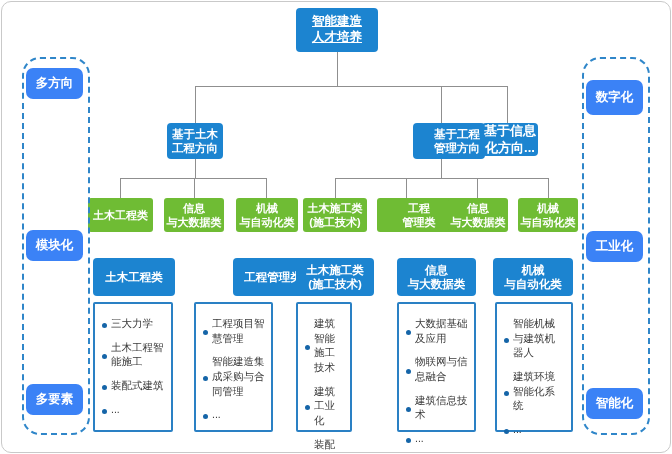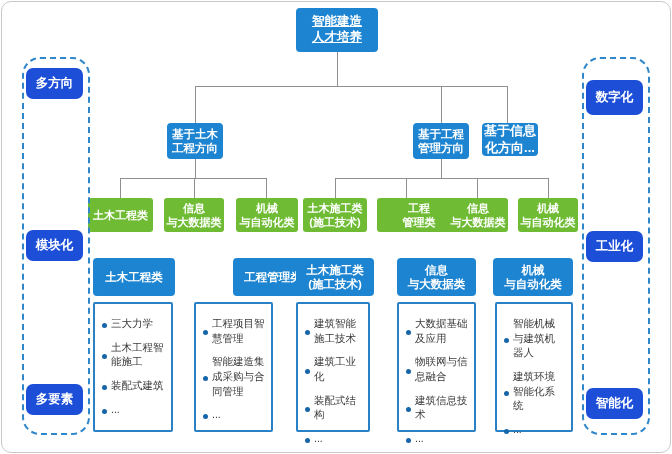--- a/index.html
+++ b/index.html
@@ -4,21 +4,21 @@
 <style>
   html,body{margin:0;padding:0;background:#fff;}
   body{font-family:"Liberation Sans","DejaVu Sans",sans-serif;}
   #canvas{position:relative;width:672px;height:454px;background:#ffffff;overflow:hidden;}
   .frame{position:absolute;inset:1px;border:1px solid #c9c9c9;border-radius:10px;pointer-events:none;}
 
   
   .bluebox{position:absolute;background:#1c84d0;color:#fff;border-radius:4px;
            display:flex;align-items:center;justify-content:center;text-align:center;
            font-weight:bold;white-space:pre-line;line-height:1.25;}
-  .pill{position:absolute;background:#1d4ed8;color:#fff;border-radius:7px;
+  .pill{position:absolute;background:#3b82f6;color:#fff;border-radius:7px;
         display:flex;align-items:center;justify-content:center;text-align:center;
         font-weight:bold;font-size:12.5px;}
   .greenbox{position:absolute;background:#6fbc34;color:#fff;border-radius:3px;
             display:flex;align-items:center;justify-content:center;text-align:center;
             font-weight:bold;white-space:pre-line;font-size:11px;line-height:1.3;}
   .rail{position:absolute;border:2px dashed #2f86c9;border-radius:18px;background:transparent;}
 
   
   .lh{position:absolute;height:1px;background:#8f8f8f;}
   .lv{position:absolute;width:1px;background:#8f8f8f;}
@@ -43,21 +43,21 @@
 人才培养</div>
 
   <div class="lv" style="left:337px;top:52px;height:34px;"></div>
   <div class="lh" style="left:195px;top:86px;width:313px;"></div>
   <div class="lv" style="left:195px;top:86px;height:37px;"></div>
   <div class="lv" style="left:441px;top:86px;height:37px;"></div>
   <div class="lv" style="left:507px;top:86px;height:37px;"></div>
 
   <div class="bluebox" style="left:167px;top:123px;width:56px;height:36px;font-size:11.5px;">基于土木
 工程方向</div>
-  <div class="bluebox" style="left:413px;top:123px;width:56px;height:36px;font-size:11.5px;">基于工程
+  <div class="bluebox" style="left:413px;top:123px;width:56px;height:36px;font-size:11.5px;padding-left:16px;">基于工程
 管理方向</div>
   <div class="bluebox" style="left:482px;top:123px;width:56px;height:33px;font-size:13px;">基于信息
 化方向...</div>
 
   <div class="lv" style="left:195px;top:159px;height:19px;"></div>
   <div class="lh" style="left:120px;top:178px;width:147px;"></div>
   <div class="lv" style="left:120px;top:178px;height:20px;"></div>
   <div class="lv" style="left:194px;top:178px;height:20px;"></div>
   <div class="lv" style="left:266px;top:178px;height:20px;"></div>
 
@@ -120,21 +120,21 @@
       <li>
           <span class="dot"></span>
           <span>智能建造集成采购与合同管理</span>
         </li>
       <li>
           <span class="dot"></span>
           <span>...</span>
         </li>
     </ul>
   </div>
-  <div class="listbox" style="left:296px;top:302px;width:74px;height:130px;">
+  <div class="listbox" style="left:296px;top:302px;width:56px;height:130px;">
     <ul>
       <li>
           <span class="dot"></span>
           <span>建筑智能施工技术</span>
         </li>
       <li>
           <span class="dot"></span>
           <span>建筑工业化</span>
         </li>
       <li>

